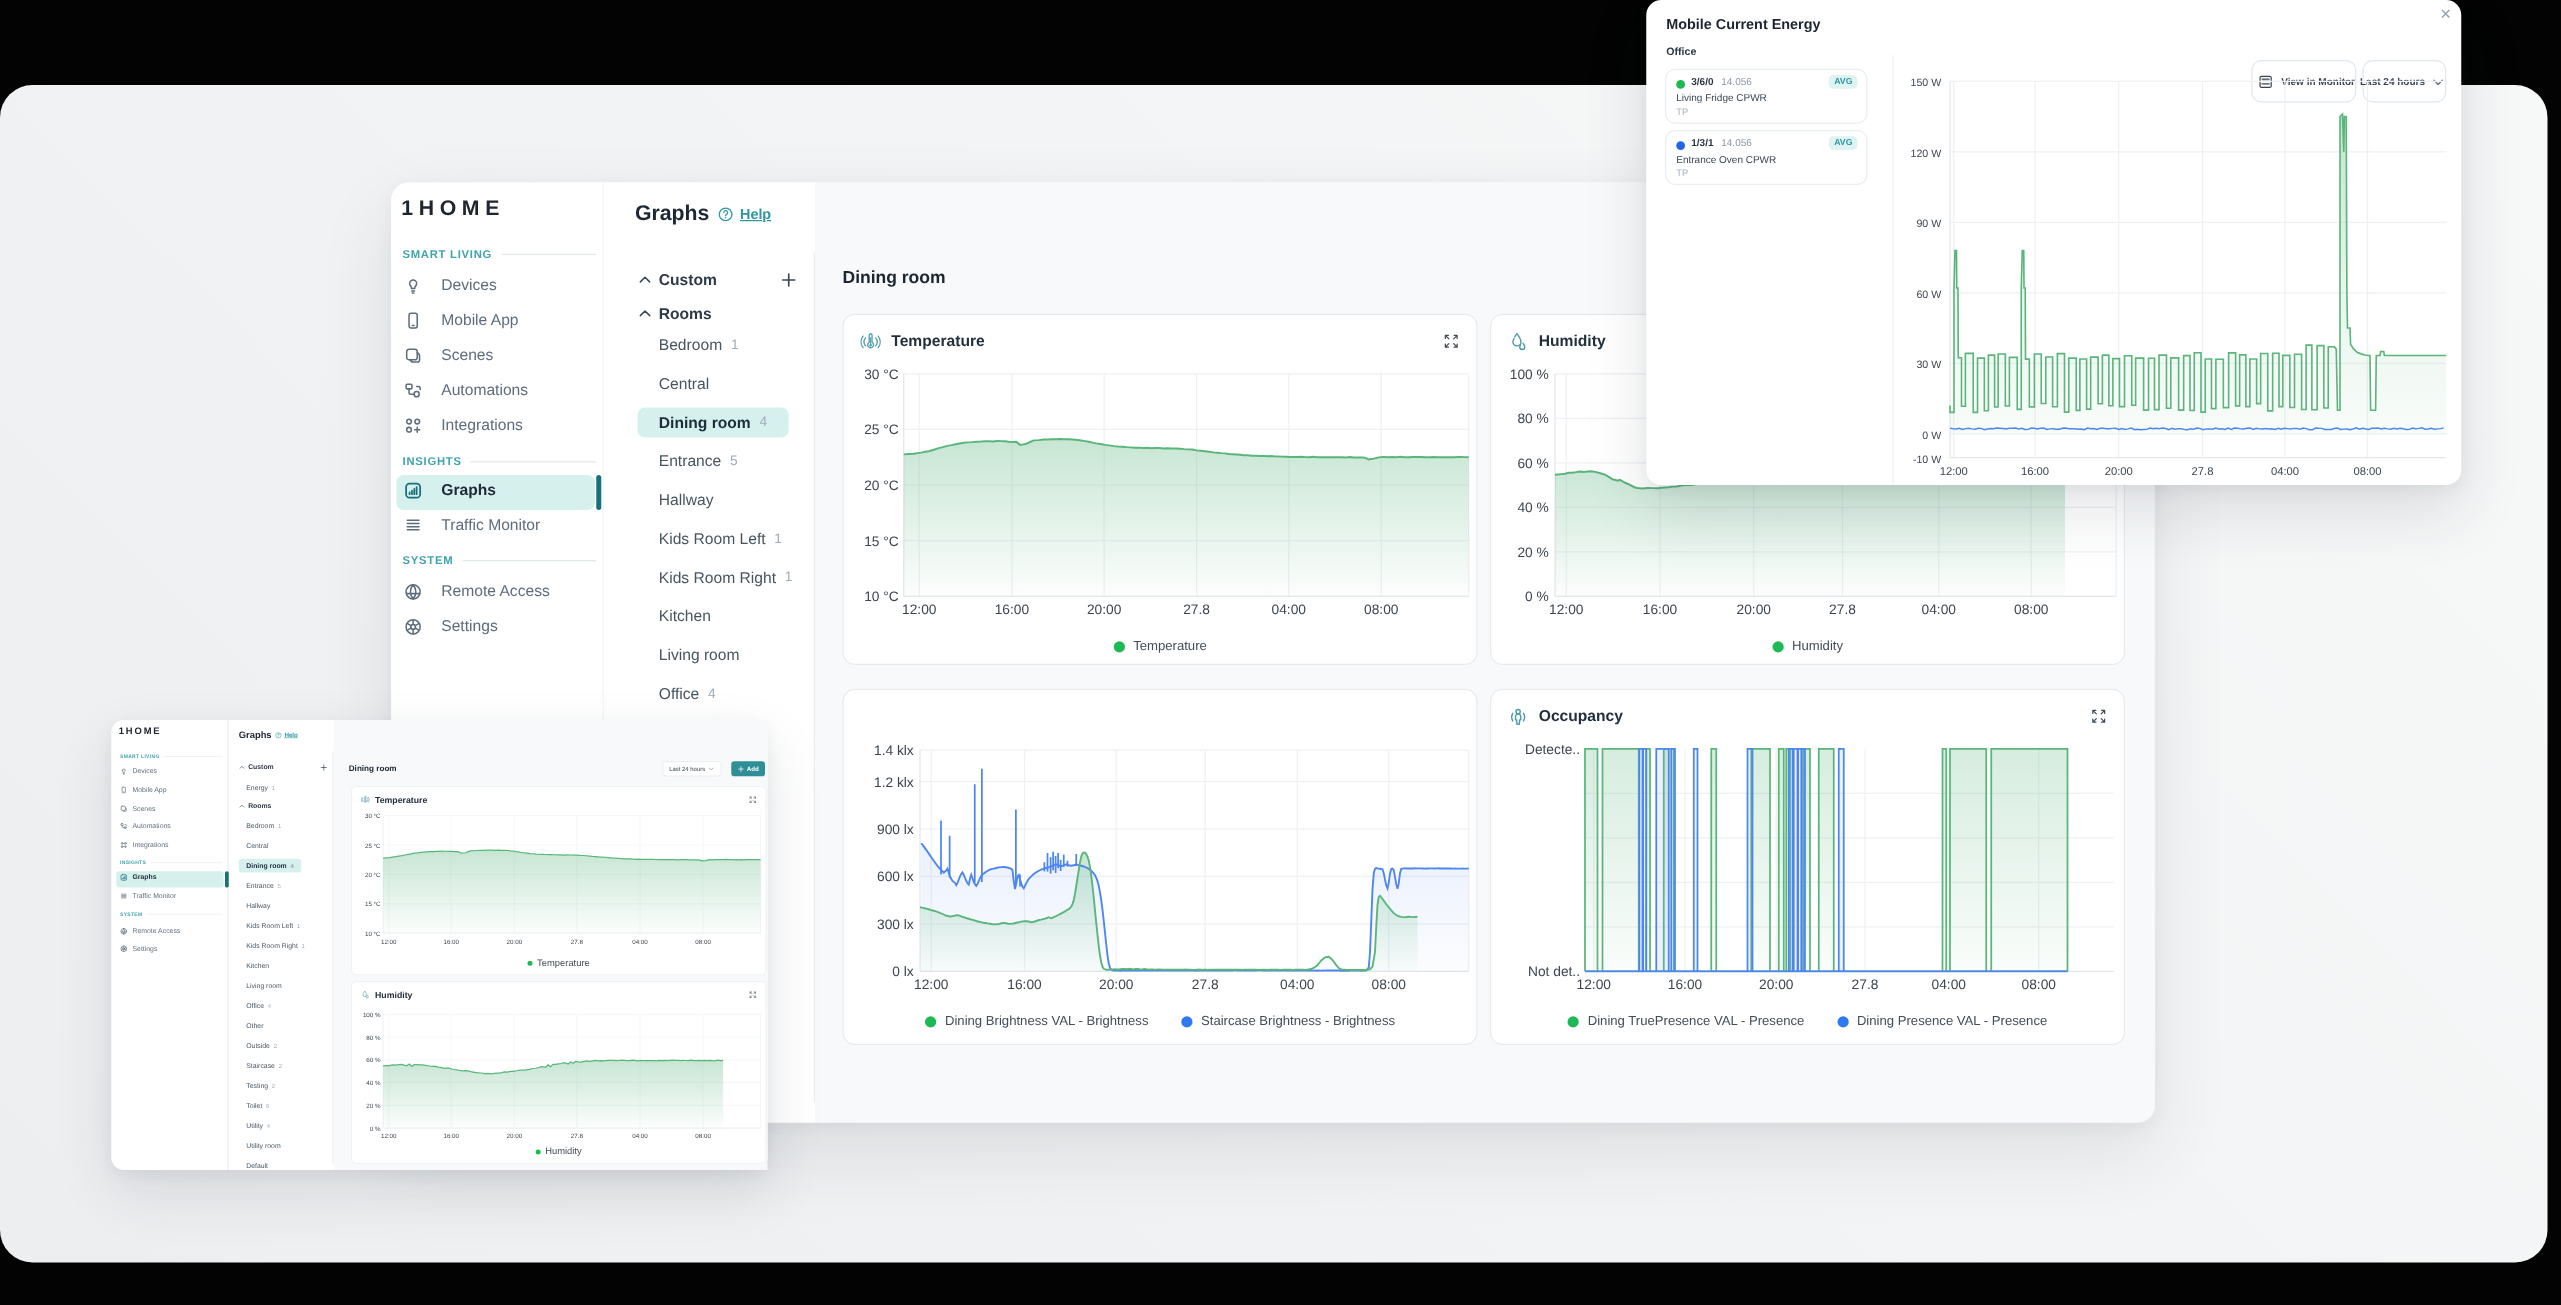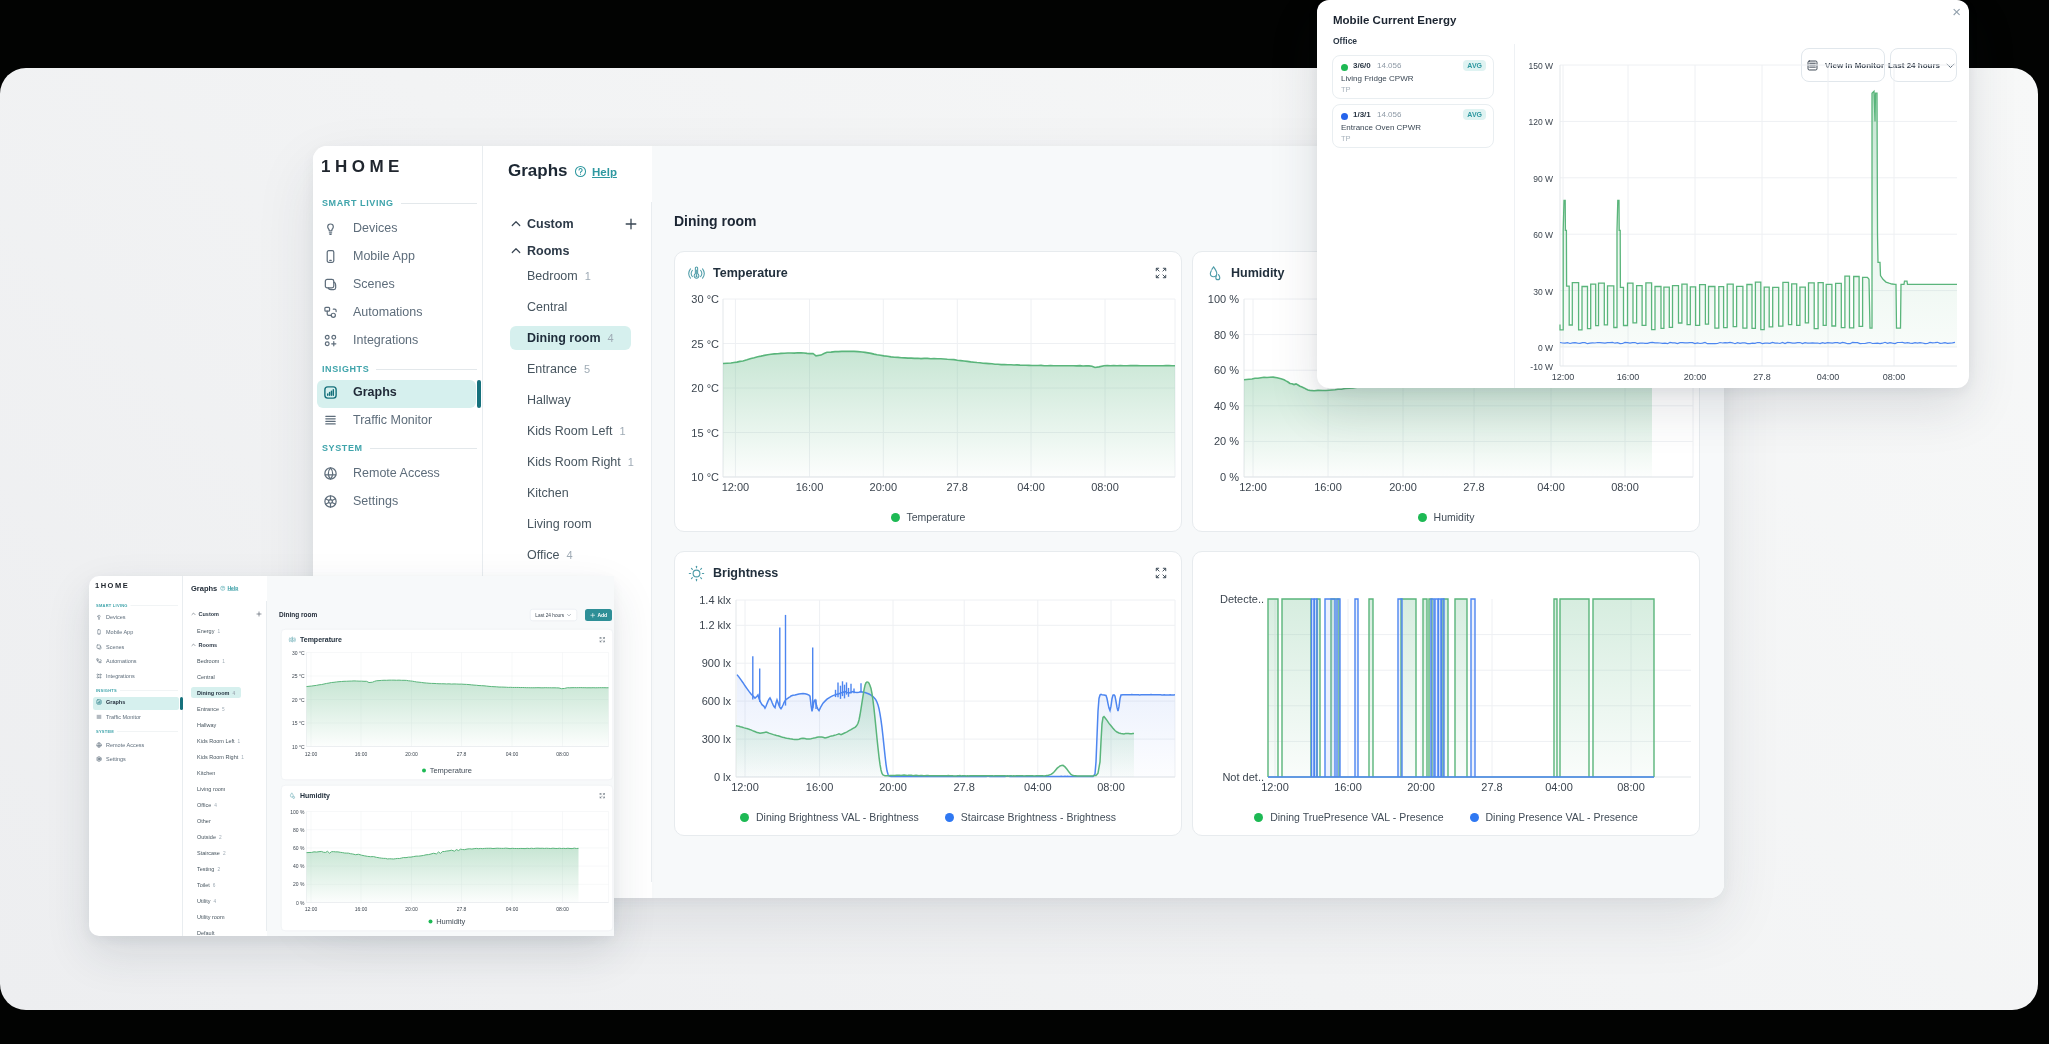--- a/index.html
+++ b/index.html
@@ -315,42 +315,20 @@
             <text x="358.0" y="239" text-anchor="middle" font-size="11" fill="#3c454f">04:00</text>
             <text x="432.0" y="239" text-anchor="middle" font-size="11" fill="#3c454f">08:00</text>
             <path d="M51.0,127.8 L56.0,127.3 L59.0,127.0 L62.0,126.2 L65.0,126.2 L68.0,125.7 L71.0,125.3 L74.0,125.5 L77.0,125.2 L80.0,125.1 L84.0,125.7 L88.0,126.8 L91.0,127.7 L93.0,128.9 L95.0,130.0 L97.0,131.5 L99.0,131.8 L101.0,132.6 L103.0,131.9 L105.0,133.0 L107.0,134.2 L109.0,135.0 L111.0,135.9 L113.0,137.0 L115.0,138.0 L117.0,138.4 L121.0,138.8 L125.0,138.4 L130.0,138.5 L133.0,138.5 L136.0,138.2 L139.0,138.0 L142.0,137.8 L145.0,137.3 L148.5,137.2 L152.0,136.5 L156.0,136.1 L160.0,136.0 L164.0,135.3 L168.0,134.8 L172.0,134.4 L176.0,133.7 L180.0,132.9 L184.0,132.6 L188.0,131.8 L192.0,131.4 L196.0,130.4 L200.0,129.6 L204.0,129.2 L208.0,128.6 L212.0,127.8 L216.0,126.9 L220.0,126.4 L224.0,125.7 L228.0,124.9 L232.0,124.1 L236.0,123.7 L240.0,123.0 L244.0,122.3 L248.0,121.9 L252.0,121.2 L256.0,120.8 L259.3,120.4 L262.7,120.0 L266.0,120.2 L269.0,119.8 L272.0,119.7 L275.0,119.7 L278.0,119.5 L281.5,119.1 L285.0,119.1 L288.5,119.3 L292.0,119.0 L295.0,118.9 L298.0,119.2 L301.0,119.0 L304.0,119.3 L307.0,119.1 L310.0,119.0 L313.3,119.1 L316.7,119.0 L320.0,119.4 L323.3,119.3 L326.7,119.1 L330.0,119.2 L333.3,119.3 L336.7,119.3 L340.0,119.0 L343.3,119.1 L346.7,119.3 L350.0,119.0 L353.3,119.2 L356.7,119.1 L360.0,119.2 L363.3,119.1 L366.7,119.2 L370.0,119.3 L373.3,119.1 L376.7,119.3 L380.0,119.1 L383.3,119.4 L386.7,119.1 L390.0,119.1 L393.3,119.2 L396.7,119.1 L400.0,119.3 L403.3,119.0 L406.7,119.2 L410.0,119.2 L413.3,118.9 L416.7,119.2 L420.0,119.2 L423.3,119.1 L426.7,119.3 L430.0,119.2 L433.0,119.4 L436.0,119.1 L439.0,119.3 L442.0,119.3 L445.0,118.9 L448.0,119.2 L451.7,118.9 L455.3,118.9 L459.0,119.1 L459.0,225.0 L51.0,225.0 Z" fill="url(#gh)"></path>
             <path d="M51.0,127.8 L56.0,127.3 L59.0,127.0 L62.0,126.2 L65.0,126.2 L68.0,125.7 L71.0,125.3 L74.0,125.5 L77.0,125.2 L80.0,125.1 L84.0,125.7 L88.0,126.8 L91.0,127.7 L93.0,128.9 L95.0,130.0 L97.0,131.5 L99.0,131.8 L101.0,132.6 L103.0,131.9 L105.0,133.0 L107.0,134.2 L109.0,135.0 L111.0,135.9 L113.0,137.0 L115.0,138.0 L117.0,138.4 L121.0,138.8 L125.0,138.4 L130.0,138.5 L133.0,138.5 L136.0,138.2 L139.0,138.0 L142.0,137.8 L145.0,137.3 L148.5,137.2 L152.0,136.5 L156.0,136.1 L160.0,136.0 L164.0,135.3 L168.0,134.8 L172.0,134.4 L176.0,133.7 L180.0,132.9 L184.0,132.6 L188.0,131.8 L192.0,131.4 L196.0,130.4 L200.0,129.6 L204.0,129.2 L208.0,128.6 L212.0,127.8 L216.0,126.9 L220.0,126.4 L224.0,125.7 L228.0,124.9 L232.0,124.1 L236.0,123.7 L240.0,123.0 L244.0,122.3 L248.0,121.9 L252.0,121.2 L256.0,120.8 L259.3,120.4 L262.7,120.0 L266.0,120.2 L269.0,119.8 L272.0,119.7 L275.0,119.7 L278.0,119.5 L281.5,119.1 L285.0,119.1 L288.5,119.3 L292.0,119.0 L295.0,118.9 L298.0,119.2 L301.0,119.0 L304.0,119.3 L307.0,119.1 L310.0,119.0 L313.3,119.1 L316.7,119.0 L320.0,119.4 L323.3,119.3 L326.7,119.1 L330.0,119.2 L333.3,119.3 L336.7,119.3 L340.0,119.0 L343.3,119.1 L346.7,119.3 L350.0,119.0 L353.3,119.2 L356.7,119.1 L360.0,119.2 L363.3,119.1 L366.7,119.2 L370.0,119.3 L373.3,119.1 L376.7,119.3 L380.0,119.1 L383.3,119.4 L386.7,119.1 L390.0,119.1 L393.3,119.2 L396.7,119.1 L400.0,119.3 L403.3,119.0 L406.7,119.2 L410.0,119.2 L413.3,118.9 L416.7,119.2 L420.0,119.2 L423.3,119.1 L426.7,119.3 L430.0,119.2 L433.0,119.4 L436.0,119.1 L439.0,119.3 L442.0,119.3 L445.0,118.9 L448.0,119.2 L451.7,118.9 L455.3,118.9 L459.0,119.1" fill="none" stroke="#5ab57b" stroke-width="1.6"></path>
           </svg></div>
         <div class="legend">
           <span class="li"><span class="dot" style="background:#1db954"></span>Humidity</span>
         </div>
       </div>
       <div class="card" style="left:22px;top:405px;width:508px;height:285px;">
-        <div class="chead">
-          <span class="cicon">
-            <svg width="17" height="17" viewBox="0 0 18 18" fill="none" stroke="#4e9ca8" stroke-width="1.2" stroke-linecap="round">
-              <circle cx="9" cy="9" r="3.6"></circle>
-              <line x1="15.20" y1="9.00" x2="16.60" y2="9.00"></line>
-              <line x1="13.38" y1="13.38" x2="14.37" y2="14.37"></line>
-              <line x1="9.00" y1="15.20" x2="9.00" y2="16.60"></line>
-              <line x1="4.62" y1="13.38" x2="3.63" y2="14.37"></line>
-              <line x1="2.80" y1="9.00" x2="1.40" y2="9.00"></line>
-              <line x1="4.62" y1="4.62" x2="3.63" y2="3.63"></line>
-              <line x1="9.00" y1="2.80" x2="9.00" y2="1.40"></line>
-              <line x1="13.38" y1="4.62" x2="14.37" y2="3.63"></line>
-            </svg>
-          </span>
-          <span class="ctitle">Brightness</span>
-          <span class="cexp">
-            <svg width="14" height="14" viewBox="0 0 16 16" fill="none" stroke="#3c4a56" stroke-width="1.1" stroke-linecap="round" stroke-linejoin="round">
-              <path d="M10.6 2.6h2.8v2.8M13.2 2.8 10.2 5.8M5.4 13.4H2.6v-2.8M2.8 13.2l3-3"></path>
-              <path d="M2.6 5.4V2.6h2.8M2.8 2.8l3 3M13.4 10.6v2.8h-2.8M13.2 13.2l-3-3"></path>
-            </svg>
-          </span>
-        </div>
         <div class="chart"><svg width="508" height="285" viewBox="0 0 508 285" font-family="Liberation Sans, sans-serif">
             <defs>
               <linearGradient id="gb1" x1="0" y1="128.9142857142857" x2="0" y2="225" gradientUnits="userSpaceOnUse">
                 <stop offset="0" stop-color="rgba(120,195,150,0.42)"></stop>
                 <stop offset="1" stop-color="rgba(120,195,150,0.03)"></stop>
               </linearGradient>
               <linearGradient id="gb2" x1="0" y1="111.21428571428571" x2="0" y2="225" gradientUnits="userSpaceOnUse">
                 <stop offset="0" stop-color="rgba(110,150,240,0.16)"></stop>
                 <stop offset="1" stop-color="rgba(110,150,240,0.02)"></stop>
               </linearGradient>
@@ -402,20 +380,36 @@
             <path d="M141.0,157.1 L141.0,147.6" stroke="#4d86f0" stroke-width="1.4" fill="none"></path>
             <path d="M62.0,122.6 L64.0,125.1 L66.0,127.9 L68.0,130.7 L70.0,133.8 L72.0,136.6 L74.0,139.4 L76.0,141.9 L78.0,144.0 L80.0,146.1 L82.0,144.3 L83.0,142.9 L84.0,146.4 L85.0,149.2 L86.0,151.0 L87.0,152.7 L89.0,154.3 L90.0,156.1 L91.0,154.3 L92.0,151.6 L93.0,149.1 L94.0,147.2 L95.0,145.9 L96.0,147.8 L97.0,150.3 L98.0,152.6 L99.0,154.5 L100.0,155.6 L101.0,151.0 L102.0,147.8 L103.0,150.6 L104.0,153.5 L105.0,155.5 L106.0,156.7 L107.0,155.2 L108.0,153.0 L109.0,150.6 L110.0,148.8 L111.0,147.5 L112.0,146.8 L113.0,146.1 L114.0,145.3 L115.0,144.8 L116.0,144.0 L118.0,143.3 L120.0,142.9 L122.0,142.4 L124.0,141.9 L126.0,141.7 L128.0,141.6 L130.0,141.8 L132.0,142.3 L134.0,143.1 L135.0,144.1 L136.0,153.0 L137.0,159.3 L138.0,154.8 L139.0,149.2 L140.0,148.0 L141.0,151.6 L142.0,154.7 L143.0,157.4 L144.0,158.6 L145.0,156.6 L146.0,154.5 L147.0,152.8 L148.0,151.1 L150.0,149.1 L152.0,147.2 L154.0,145.8 L156.0,144.6 L158.0,143.6 L160.0,142.9 L162.0,142.3 L164.0,141.7 L166.0,140.9 L168.0,140.2 L170.0,139.5 L172.0,140.4 L174.0,141.0 L176.0,140.3 L178.0,139.5 L180.0,140.2 L182.0,140.6 L184.0,140.2 L186.0,139.5 L188.0,140.2 L190.0,140.6 L192.0,141.2 L194.0,142.0 L196.0,143.1 L198.0,144.6 L200.0,146.7 L201.0,148.2 L202.0,150.2 L203.0,152.9 L204.0,156.7 L205.0,161.8 L206.0,168.2 L207.0,175.7 L208.0,184.6 L209.0,194.1 L210.0,203.6 L211.0,212.3 L212.0,218.8 L213.0,222.3 L214.0,223.8 L215.0,224.2 L216.2,224.4 L217.5,224.4 L218.8,224.5 L220.0,224.4 L221.2,224.6 L222.5,224.5 L223.8,224.5 L225.0,224.4 L226.2,224.5 L227.5,224.4 L228.8,224.4 L230.0,224.4 L231.2,224.5 L232.5,224.4 L233.8,224.3 L235.0,224.4 L236.2,224.5 L237.5,224.4 L238.8,224.4 L240.0,224.5 L241.2,224.5 L242.5,224.5 L243.8,224.5 L245.0,224.5 L246.2,224.5 L247.5,224.4 L248.8,224.5 L250.0,224.4 L251.2,224.5 L252.5,224.3 L253.8,224.4 L255.0,224.5 L256.2,224.4 L257.5,224.5 L258.8,224.5 L260.0,224.5 L261.2,224.5 L262.5,224.5 L263.8,224.5 L265.0,224.5 L266.2,224.3 L267.5,224.5 L268.8,224.3 L270.0,224.4 L271.2,224.4 L272.5,224.4 L273.8,224.5 L275.0,224.5 L276.2,224.5 L277.5,224.5 L278.8,224.4 L280.0,224.4 L281.2,224.6 L282.5,224.5 L283.8,224.5 L285.0,224.4 L286.2,224.5 L287.5,224.3 L288.8,224.4 L290.0,224.4 L291.2,224.5 L292.5,224.5 L293.8,224.3 L295.0,224.5 L296.2,224.5 L297.5,224.5 L298.8,224.5 L300.0,224.4 L301.2,224.5 L302.5,224.4 L303.8,224.4 L305.0,224.3 L306.2,224.4 L307.5,224.3 L308.8,224.4 L310.0,224.4 L311.2,224.4 L312.5,224.3 L313.8,224.3 L315.0,224.5 L316.2,224.5 L317.5,224.5 L318.8,224.4 L320.0,224.5 L321.2,224.5 L322.5,224.4 L323.8,224.5 L325.0,224.5 L326.2,224.5 L327.5,224.5 L328.8,224.3 L330.0,224.4 L331.2,224.3 L332.5,224.3 L333.8,224.3 L335.0,224.4 L336.2,224.5 L337.5,224.4 L338.8,224.4 L340.0,224.5 L341.2,224.5 L342.5,224.4 L343.8,224.5 L345.0,224.5 L346.2,224.3 L347.5,224.4 L348.8,224.4 L350.0,224.3 L351.2,224.4 L352.5,224.5 L353.8,224.5 L355.0,224.5 L356.2,224.5 L357.5,224.4 L358.8,224.5 L360.0,224.4 L361.2,224.4 L362.5,224.5 L363.8,224.3 L365.0,224.4 L366.2,224.4 L367.5,224.4 L368.8,224.4 L370.0,224.3 L371.2,224.4 L372.5,224.5 L373.8,224.4 L375.0,224.4 L376.2,224.5 L377.5,224.4 L378.8,224.6 L380.0,224.4 L381.2,224.5 L382.5,224.5 L383.8,224.4 L385.0,224.5 L386.2,224.3 L387.5,224.4 L388.8,224.4 L390.0,224.3 L391.2,224.4 L392.5,224.3 L393.8,224.4 L395.0,224.4 L396.2,224.4 L397.5,224.6 L398.8,224.4 L400.0,224.6 L401.2,224.4 L402.5,224.6 L403.8,224.6 L405.0,224.5 L406.2,224.4 L407.5,224.5 L408.8,224.5 L410.0,224.5 L411.2,224.5 L412.5,224.5 L413.8,224.6 L415.0,224.5 L416.5,224.4 L418.0,224.4 L420.0,221.9 L421.0,209.9 L422.0,184.5 L423.0,159.3 L424.0,146.5 L425.0,143.0 L426.0,142.4 L427.0,142.7 L429.0,143.0 L431.0,143.4 L432.0,146.5 L433.0,151.6 L434.0,156.1 L435.0,158.6 L436.0,154.2 L437.0,146.7 L438.0,143.1 L439.0,142.8 L440.0,144.1 L441.0,149.5 L442.0,155.4 L443.0,159.0 L444.0,154.7 L445.0,146.6 L446.0,143.0 L448.0,142.7 L449.3,142.7 L450.7,142.8 L452.0,142.8 L453.2,142.8 L454.4,142.7 L455.6,142.8 L456.8,142.6 L458.0,142.7 L459.3,142.7 L460.7,142.7 L462.0,142.7 L463.3,142.8 L464.7,142.9 L466.0,142.8 L467.2,142.8 L468.5,142.7 L469.8,142.7 L471.0,142.7 L472.2,142.8 L473.5,142.7 L474.8,142.7 L476.0,142.6 L477.2,142.8 L478.4,142.8 L479.6,142.8 L480.8,142.8 L482.0,142.8 L483.2,142.7 L484.4,142.8 L485.6,142.7 L486.8,142.9 L488.0,142.9 L489.2,142.7 L490.4,142.9 L491.6,142.9 L492.8,142.9 L494.0,142.9 L495.2,142.8 L496.4,142.9 L497.6,142.9 L498.8,142.9 L500.0,142.8" fill="none" stroke="#4d86f0" stroke-width="1.5"></path>
             <path d="M61.0,173.8 L62.5,174.1 L64.0,174.3 L65.3,174.8 L66.7,175.1 L68.0,175.4 L69.3,175.9 L70.7,176.2 L72.0,176.6 L73.3,176.9 L74.7,177.5 L76.0,177.9 L77.5,178.6 L79.0,179.2 L80.5,179.8 L82.0,180.6 L83.5,180.8 L85.0,181.3 L86.5,181.0 L88.0,180.7 L89.5,180.4 L91.0,180.1 L92.5,180.5 L94.0,181.1 L95.5,181.6 L97.0,182.1 L98.5,182.6 L100.0,183.0 L101.5,183.5 L103.0,183.8 L104.5,184.3 L106.0,184.8 L107.5,185.2 L109.0,185.5 L110.5,185.9 L112.0,186.2 L113.5,186.4 L115.0,186.7 L116.5,186.9 L118.0,187.2 L119.5,187.4 L121.0,187.5 L122.5,187.4 L124.0,187.3 L126.0,186.6 L128.0,186.3 L130.0,186.6 L131.5,187.0 L133.0,187.1 L134.5,186.9 L136.0,186.8 L137.5,186.4 L139.0,186.0 L140.5,185.7 L142.0,185.3 L143.5,185.1 L145.0,184.9 L146.5,185.0 L148.0,185.2 L150.0,185.9 L152.0,185.4 L153.5,185.0 L155.0,184.4 L156.5,184.0 L158.0,183.7 L159.5,183.3 L161.0,182.9 L162.5,182.4 L164.0,181.8 L166.0,182.6 L168.0,181.7 L170.0,180.8 L172.0,179.8 L174.0,178.7 L176.0,177.7 L178.0,176.4 L180.0,175.3 L181.0,174.4 L182.0,173.2 L183.0,171.3 L184.0,168.0 L185.0,163.0 L186.0,156.8 L187.0,150.3 L188.0,144.1 L189.0,137.8 L190.0,133.3 L191.0,130.8 L192.0,130.0 L193.0,130.1 L194.0,131.2 L195.0,133.4 L196.0,136.4 L197.0,141.6 L198.0,148.6 L199.0,156.8 L200.0,166.3 L201.0,176.3 L202.0,186.5 L203.0,195.9 L204.0,204.8 L205.0,212.4 L206.0,218.0 L207.0,221.5 L208.0,223.0 L209.0,223.4 L210.0,223.8 L212.0,223.8 L214.0,223.7 L215.5,223.5 L217.0,223.4 L218.5,223.5 L220.0,223.6 L221.5,223.3 L223.0,223.2 L224.5,223.2 L226.0,223.4 L227.5,223.2 L229.0,223.0 L230.5,223.3 L232.0,223.6 L233.5,223.2 L235.0,223.2 L236.5,223.3 L238.0,223.7 L239.5,223.4 L241.0,223.2 L242.5,223.5 L244.0,223.8 L245.5,223.6 L247.0,223.6 L248.5,223.7 L250.0,223.7 L251.5,223.5 L253.0,223.5 L254.5,223.7 L256.0,223.7 L257.5,223.7 L259.0,223.7 L260.5,223.7 L262.0,223.7 L263.5,223.8 L265.0,223.7 L266.5,223.7 L268.0,223.7 L269.3,223.8 L270.7,223.8 L272.0,223.7 L273.3,223.6 L274.7,223.7 L276.0,223.7 L277.3,223.8 L278.7,223.9 L280.0,224.0 L281.2,223.9 L282.5,223.7 L283.8,223.7 L285.0,223.6 L286.2,223.9 L287.5,223.8 L288.8,223.8 L290.0,223.8 L291.2,223.9 L292.5,223.7 L293.8,223.9 L295.0,223.7 L296.2,223.7 L297.5,223.7 L298.8,223.8 L300.0,223.8 L301.2,223.8 L302.5,223.7 L303.8,223.8 L305.0,223.7 L306.2,223.7 L307.5,223.7 L308.8,223.8 L310.0,223.8 L311.2,223.8 L312.5,223.8 L313.8,223.7 L315.0,223.8 L316.2,223.8 L317.5,223.8 L318.8,223.9 L320.0,223.8 L321.2,223.7 L322.5,223.7 L323.8,223.7 L325.0,223.8 L326.2,223.7 L327.5,223.8 L328.8,223.8 L330.0,223.8 L331.2,223.9 L332.5,223.7 L333.8,223.9 L335.0,223.7 L336.2,223.8 L337.5,223.9 L338.8,223.8 L340.0,223.9 L341.2,223.8 L342.5,223.7 L343.8,223.8 L345.0,223.8 L346.2,223.8 L347.5,223.8 L348.8,223.9 L350.0,223.9 L351.2,223.7 L352.5,223.8 L353.8,223.8 L355.0,223.7 L356.2,223.8 L357.5,223.8 L358.8,223.9 L360.0,223.9 L361.2,223.8 L362.5,223.7 L363.8,223.7 L365.0,223.8 L366.2,223.8 L367.5,223.8 L368.8,223.9 L370.0,223.9 L371.5,223.6 L373.0,223.4 L374.5,222.9 L376.0,222.4 L377.5,221.3 L379.0,220.0 L380.5,218.2 L382.0,216.4 L383.5,215.2 L385.0,213.9 L386.5,213.6 L388.0,213.4 L390.0,214.9 L392.0,217.3 L394.0,220.1 L396.0,222.5 L398.0,223.6 L399.3,223.7 L400.7,223.7 L402.0,224.0 L403.3,223.9 L404.7,223.9 L406.0,224.0 L407.3,223.9 L408.7,224.0 L410.0,223.9 L411.3,223.9 L412.7,224.0 L414.0,223.9 L415.3,224.0 L416.7,224.0 L418.0,224.0 L419.5,223.6 L421.0,223.5 L423.0,221.2 L425.0,209.8 L426.0,189.5 L427.0,171.8 L428.0,165.5 L429.0,164.6 L430.0,165.8 L432.0,168.4 L434.0,171.4 L436.0,173.8 L438.0,176.3 L440.0,178.5 L442.0,180.0 L444.0,181.0 L446.0,181.5 L447.5,181.7 L449.0,181.9 L450.5,181.6 L452.0,181.4 L453.5,181.5 L455.0,181.7 L456.5,181.7 L458.0,181.4 L459.0,181.5" fill="none" stroke="#5ab57b" stroke-width="1.5"></path>
           </svg></div>
         <div class="legend">
           <span class="li"><span class="dot" style="background:#1db954"></span>Dining Brightness VAL - Brightness</span>
           <span class="li"><span class="dot" style="background:#2f78f2"></span>Staircase Brightness - Brightness</span>
         </div>
       </div>
       <div class="card" style="left:540px;top:405px;width:508px;height:285px;">
+        <div class="chead">
+          <span class="cicon">
+            <svg width="17" height="17" viewBox="0 0 18 18" fill="none" stroke="#4e9ca8" stroke-width="1.2" stroke-linecap="round">
+              <circle cx="9" cy="4.6" r="1.8"></circle>
+              <path d="M9 6.4 c1.4 0 2.2 1 2.2 2.6 v2.4 l-.9.3 -.4 3.6 h-1.8 l-.4-3.6 -.9-.3 V9 c0-1.6.8-2.6 2.2-2.6Z"></path>
+              <path d="M4.4 6a6.6 6.6 0 0 0 0 6.4M13.6 6a6.6 6.6 0 0 1 0 6.4"></path>
+            </svg>
+          </span>
+          <span class="ctitle">Occupancy</span>
+          <span class="cexp">
+            <svg width="14" height="14" viewBox="0 0 16 16" fill="none" stroke="#3c4a56" stroke-width="1.1" stroke-linecap="round" stroke-linejoin="round">
+              <path d="M10.6 2.6h2.8v2.8M13.2 2.8 10.2 5.8M5.4 13.4H2.6v-2.8M2.8 13.2l3-3"></path>
+              <path d="M2.6 5.4V2.6h2.8M2.8 2.8l3 3M13.4 10.6v2.8h-2.8M13.2 13.2l-3-3"></path>
+            </svg>
+          </span>
+        </div>
         <div class="chart"><svg width="508" height="285" viewBox="0 0 508 285" font-family="Liberation Sans, sans-serif">
             <defs>
               <linearGradient id="go" x1="0" y1="47" x2="0" y2="225" gradientUnits="userSpaceOnUse">
                 <stop offset="0" stop-color="rgba(120,195,150,0.30)"></stop>
                 <stop offset="1" stop-color="rgba(120,195,150,0.04)"></stop>
               </linearGradient>
             </defs>
             <line x1="75" y1="82.6" x2="498" y2="82.6" stroke="#eef0f3" stroke-width="1"></line>
             <line x1="75" y1="118.2" x2="498" y2="118.2" stroke="#eef0f3" stroke-width="1"></line>
             <line x1="75" y1="153.8" x2="498" y2="153.8" stroke="#eef0f3" stroke-width="1"></line>

